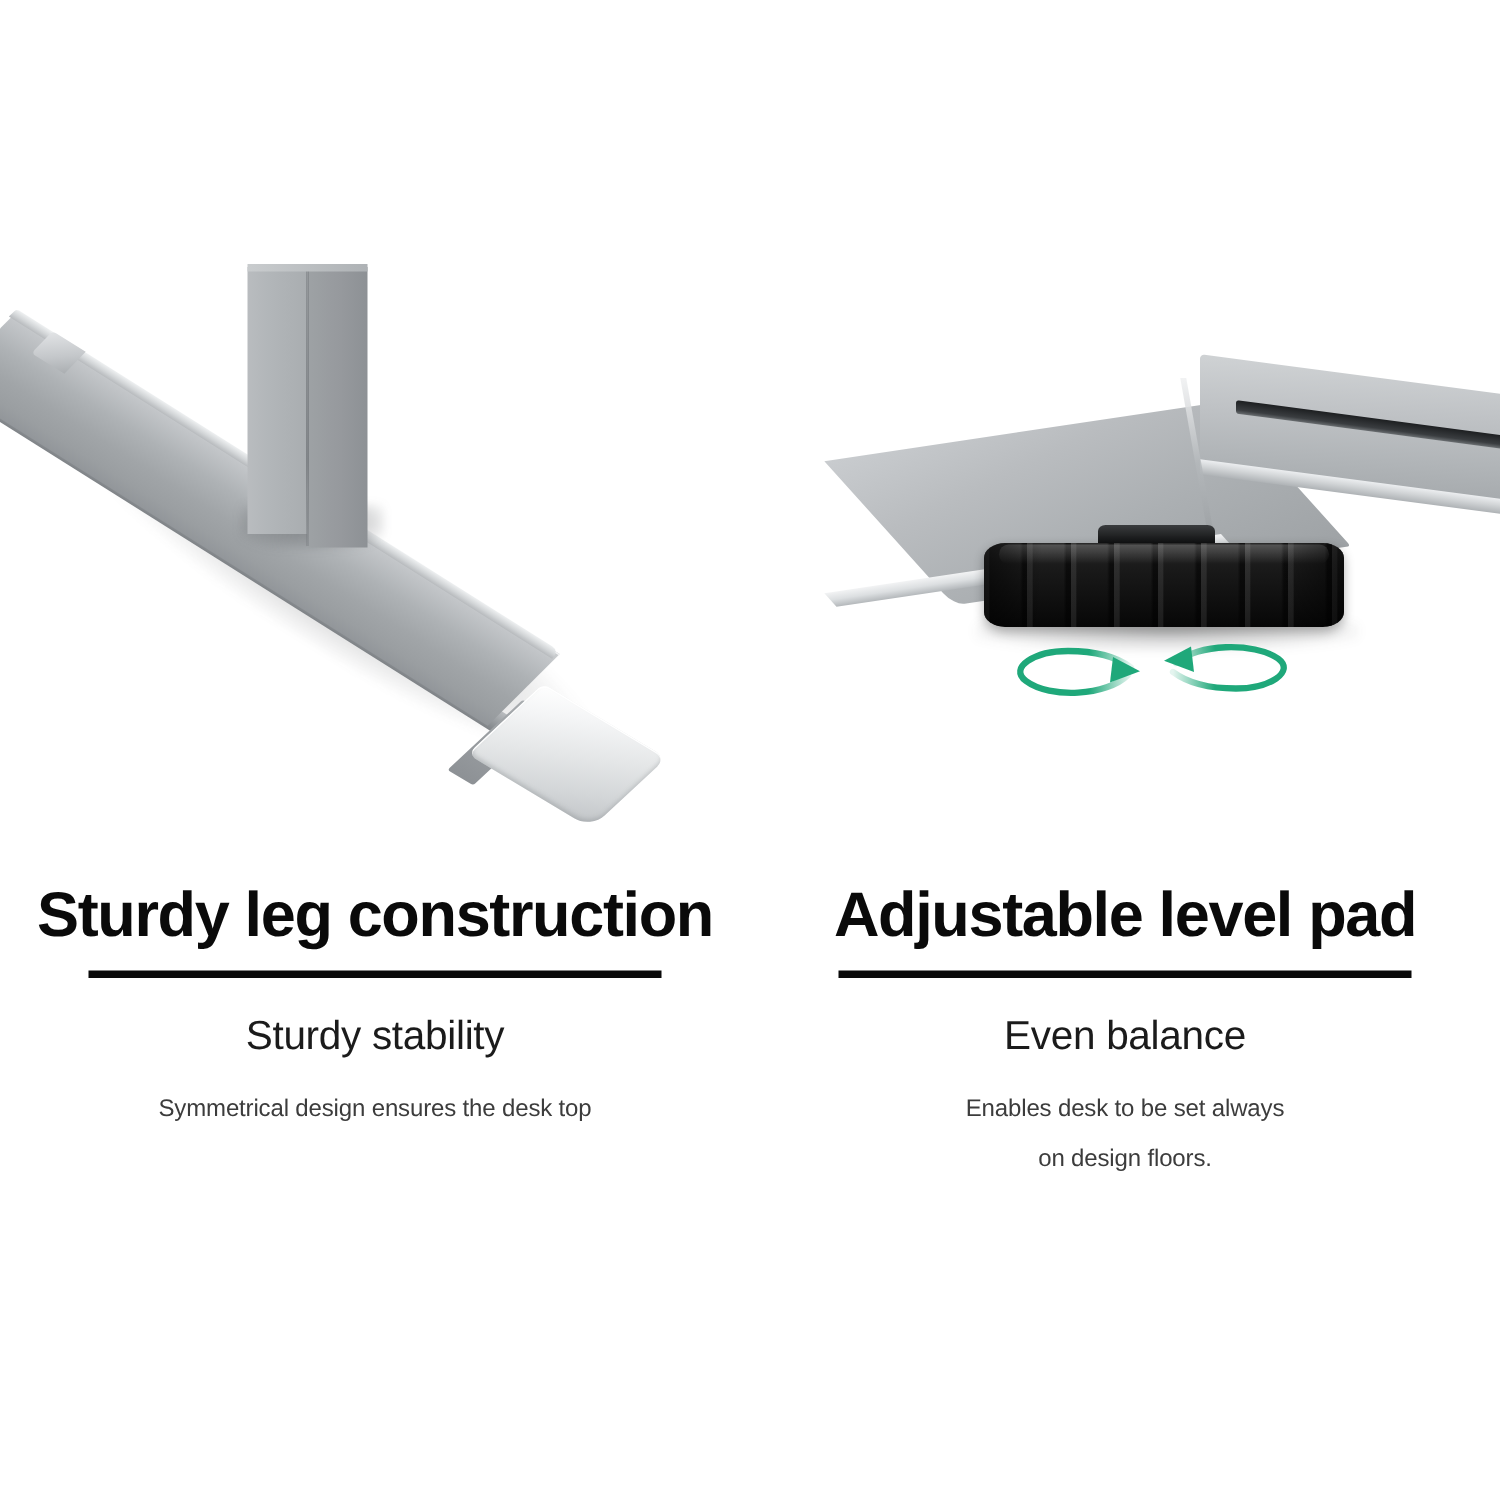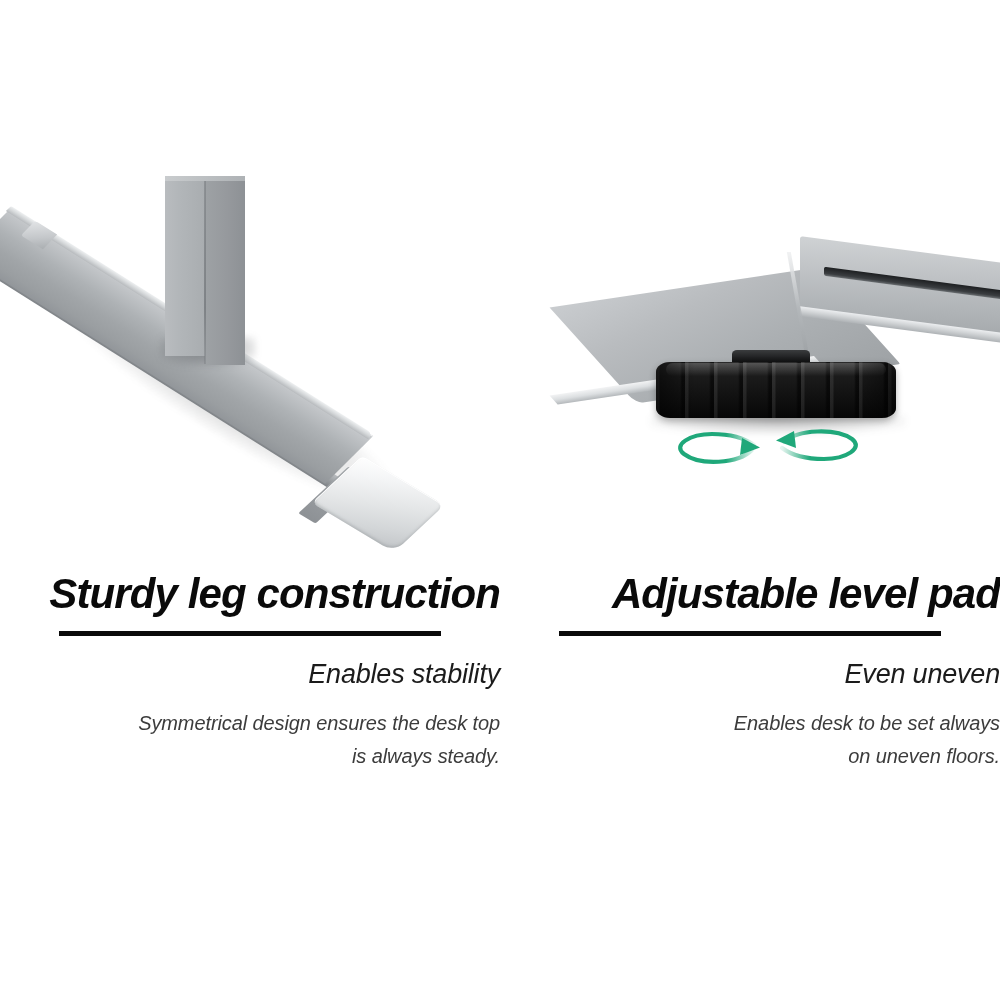--- a/index.html
+++ b/index.html
@@ -44,24 +44,23 @@
     position: relative;
     width: 500px;
     height: 570px;
     overflow: hidden;
   }
 
   
   .textblock {
     position: absolute;
     left: 0;
-    top: 568px;
+    top: 584px;
     width: 500px;
-    text-align: right;
-    font-style: italic;
+    text-align: center;
   }
 
   .heading {
     font-size: 42px;
     font-weight: 800;
     letter-spacing: -0.9px;
     color: #0a0a0a;
     line-height: 52px;
     margin: 0;
     white-space: nowrap;
@@ -77,21 +76,21 @@
   .subheading {
     font-size: 27px;
     font-weight: 400;
     color: #1b1b1b;
     margin: 22px 0 0 0;
     line-height: 32px;
     letter-spacing: -0.2px;
   }
 
   .body {
-    font-size: 20px;
+    font-size: 16px;
     font-weight: 400;
     color: #3c3c3c;
     margin: 17px 0 0 0;
     line-height: 33px;
     letter-spacing: -0.1px;
   }
   .body .line { display: block; }
 
   
   .leg-wrap {
@@ -439,24 +438,23 @@
           <div class="col-left"></div>
           <div class="col-right"></div>
           <div class="col-corner"></div>
           <div class="col-top"></div>
         </div>
       </div>
 
       <div class="textblock">
         <h2 class="heading">Sturdy leg construction</h2>
         <div class="rule"></div>
-        <p class="subheading">Enables stability</p>
+        <p class="subheading">Sturdy stability</p>
         <p class="body">
           <span class="line">Symmetrical design ensures the desk top</span>
-          <span class="line">is always steady.</span>
         </p>
       </div>
 
     </div>
 
     <div class="panel">
 
       <div class="art">
         <div class="pad-wrap">
           <div class="plate-left"></div>
@@ -499,23 +497,23 @@
                 <path d="M126 11 L 108 20.5 L 128 28 Z" fill="#1fa87a"></path>
               </g>
             </svg>
           </div>
         </div>
       </div>
 
       <div class="textblock">
         <h2 class="heading">Adjustable level pad</h2>
         <div class="rule"></div>
-        <p class="subheading">Even uneven</p>
+        <p class="subheading">Even balance</p>
         <p class="body">
           <span class="line">Enables desk to be set always</span>
-          <span class="line">on uneven floors.</span>
+          <span class="line">on design floors.</span>
         </p>
       </div>
 
     </div>
 
   </div>
 </div>
 
 </body></html>

